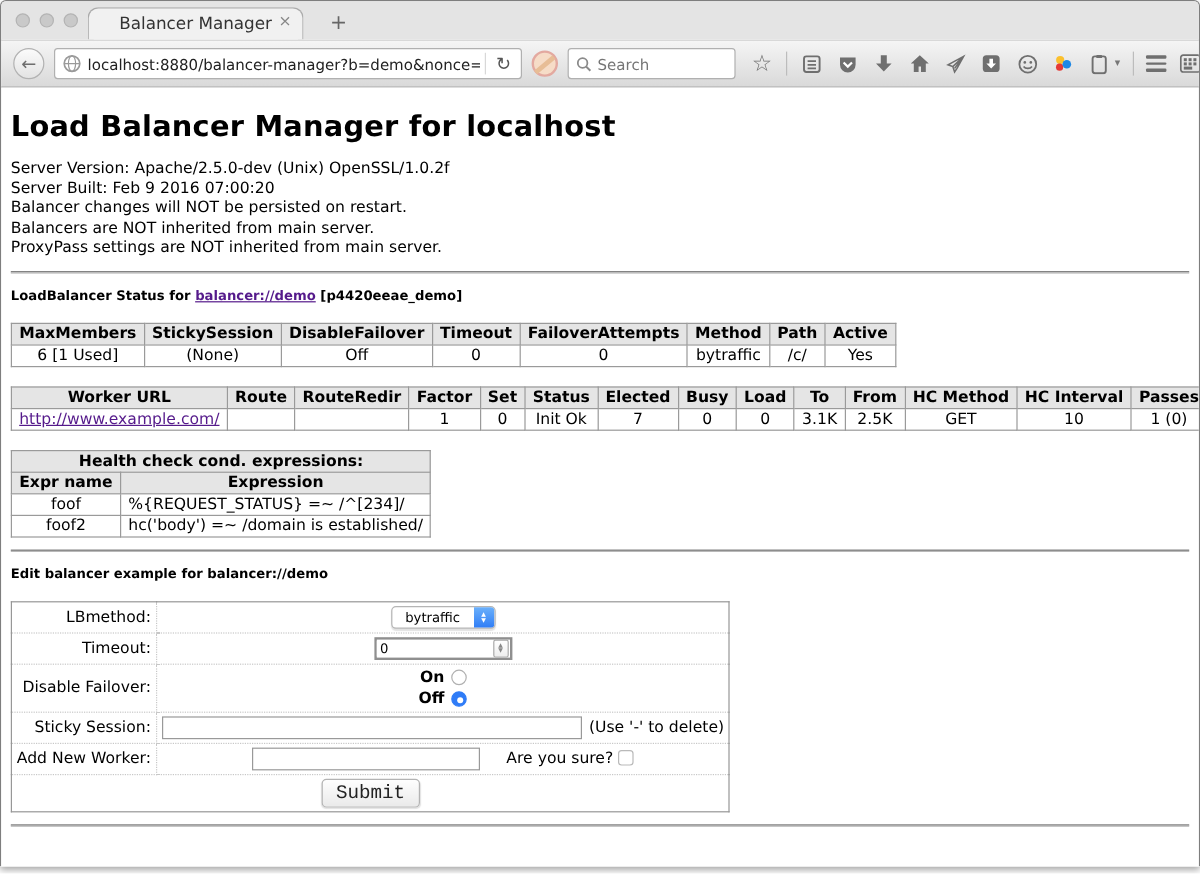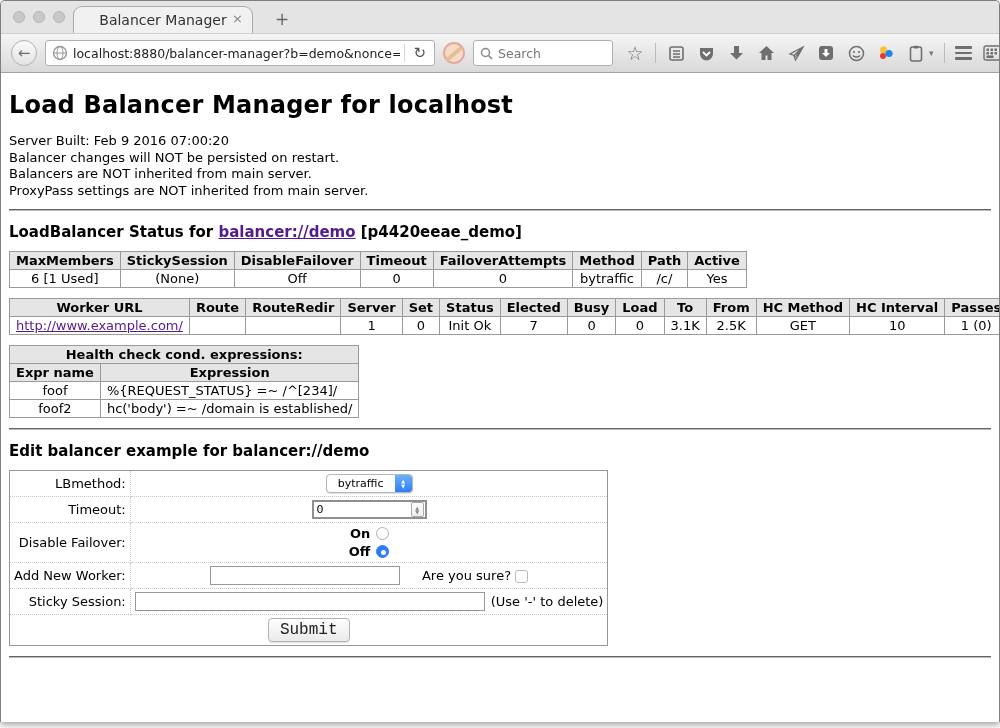--- a/index.html
+++ b/index.html
@@ -48,24 +48,24 @@
   .star { font-size:19px; color:#6f6f6f; }
   .caret { font-size:9px; color:#777; margin-left:-7px; }
   .hamburger { display:flex; flex-direction:column; gap:3px; }
   .hamburger span { width:17px; height:2.5px; background:#6f6f6f; border-radius:1px; }
 
   
   .content { padding:2px 8px 0 8px; background:#fff; height:650px; }
   h1 { font-size:24px; font-weight:bold; color:#000; margin:16px 0 14px 0; letter-spacing:0.2px; }
   .svline { font-size:13px; color:#000; line-height:16.5px; }
   hr { border:none; border-top:2px groove #b9b9b9; margin:10px 0; }
-  h3 { font-size:15px; font-weight:bold; margin:12px 0 10px 0; }
+  h3 { font-size:11px; font-weight:bold; margin:12px 0 10px 0; }
   h3 a, td a { color:#551a8b; text-decoration:underline; }
 
-  table { border-collapse:collapse; font-size:13px; margin:4px 0 10px 0; }
+  table { border-collapse:collapse; font-size:13px; margin:16px 0 10px 0; }
   th, td { border:1px solid #9a9a9a; padding:1px 6px; text-align:center; white-space:nowrap; }
   th { background:#e5e5e5; font-weight:bold; }
   td.left { text-align:left; }
 
   
   .formtable { width:594px; border:1px solid #979797; font-size:13px; }
   .formtable td { border:1px dotted #c7c7c7; padding:3px 4px; height:24px; }
   .formtable td.lbl { width:117px; text-align:right; }
   .formtable td.val { text-align:center; }
 
@@ -222,20 +222,21 @@
               <rect x="3.5" y="10.5" width="7" height="2.5"></rect>
             </g>
           </svg>
       </span>
     </div>
   </div>
 
   <div class="content">
     <h1>Load Balancer Manager for localhost</h1>
 
+    <div class="svline">Server Version: Apache/2.5.0-dev (Unix) OpenSSL/1.0.2f</div>
     <div class="svline">Server Built: Feb 9 2016 07:00:20</div>
     <div class="svline">Balancer changes will NOT be persisted on restart.</div>
     <div class="svline">Balancers are NOT inherited from main server.</div>
     <div class="svline">ProxyPass settings are NOT inherited from main server.</div>
 
     <hr>
 
     <h3><span>LoadBalancer Status for </span><a href="#">balancer://demo</a><span> [p4420eeae_demo]</span></h3>
 
     <table>
@@ -262,21 +263,21 @@
       </tr>
     </tbody>
       </table>
 
     <table>
       <tbody>
           <tr>
         <th style="width:160px">Worker URL</th>
         <th>Route</th>
         <th>RouteRedir</th>
-        <th>Server</th>
+        <th>Factor</th>
         <th>Set</th>
         <th>Status</th>
         <th>Elected</th>
         <th>Busy</th>
         <th>Load</th>
         <th>To</th>
         <th>From</th>
         <th>HC Method</th>
         <th>HC Interval</th>
         <th>Passes</th>
@@ -357,41 +358,41 @@
         <td class="val">
           <span class="radiogrid">
             <span>On</span>
             <span class="radio"></span>
             <span>Off</span>
             <span class="radio on"></span>
           </span>
         </td>
       </tr>
       <tr>
+        <td class="lbl">Sticky Session:</td>
+        <td>
+          <span class="stickyrow">
+            <input class="txtinput" style="width: 350px;" value="">
+            <span class="hint">(Use '-' to delete)</span>
+          </span>
+        </td>
+      </tr>
+      <tr>
         <td class="lbl">Add New Worker:</td>
         <td>
           <span class="workerrow">
             <input class="txtinput" style="width: 190px;" value="">
             <span>
               <span class="hint">Are you sure?</span>
               <span class="checkbox"></span>
             </span>
           </span>
         </td>
       </tr>
       <tr>
-        <td class="lbl">Sticky Session:</td>
-        <td>
-          <span class="stickyrow">
-            <input class="txtinput" style="width: 350px;" value="">
-            <span class="hint">(Use '-' to delete)</span>
-          </span>
-        </td>
-      </tr>
-      <tr>
         <td colspan="2" style="text-align:center">
           <button class="submitbtn">Submit</button>
         </td>
       </tr>
     </tbody>
       </table>
 
     <hr>
   </div>
 </div>

